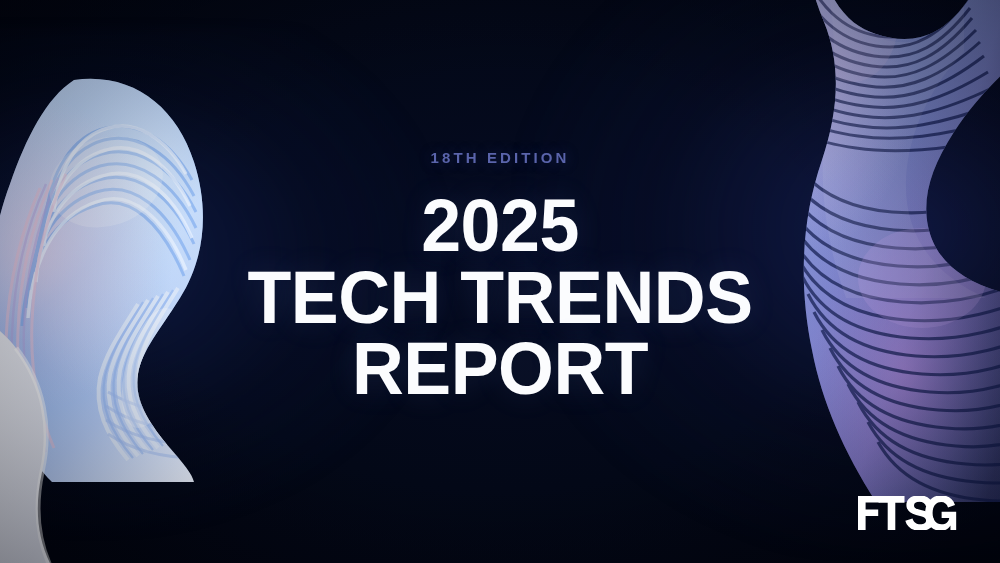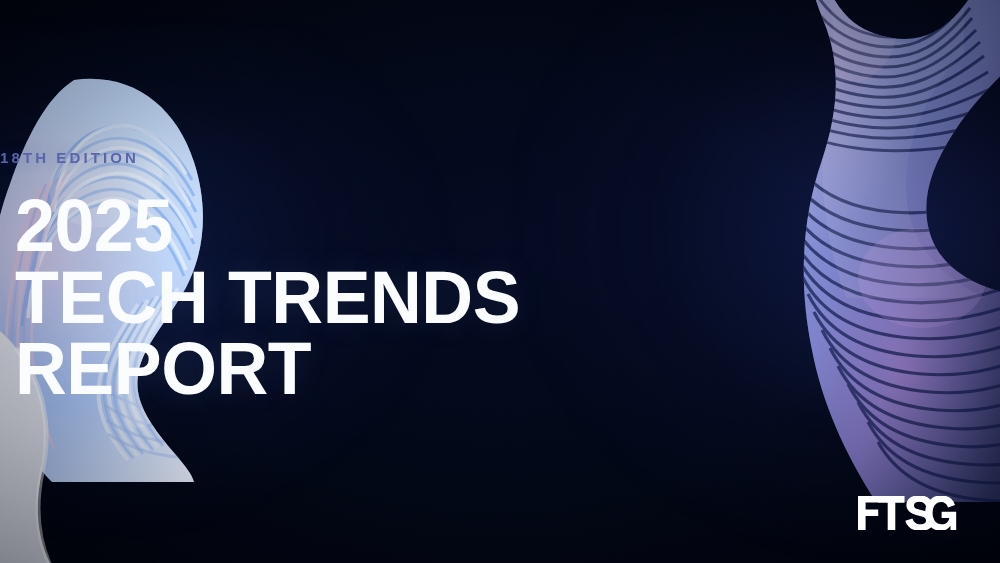--- a/index.html
+++ b/index.html
@@ -54,20 +54,21 @@
   .art-white svg { width:100%; height:100%; display:block; }
 
   
   .art-right { right:-26px; top:-18px; width:300px; height:520px; }
   .art-right svg { width:100%; height:100%; display:block; }
 
   
   .titleblock {
     position:absolute;
     left:0; right:0; top:150px;
+    text-align:center;
     z-index:6;
   }
   .edition {
     font-size:15px;
     font-weight:700;
     letter-spacing:3.1px;
     color:#5a64ab;
     text-transform:uppercase;
     line-height:1;
     margin-bottom:26px;

